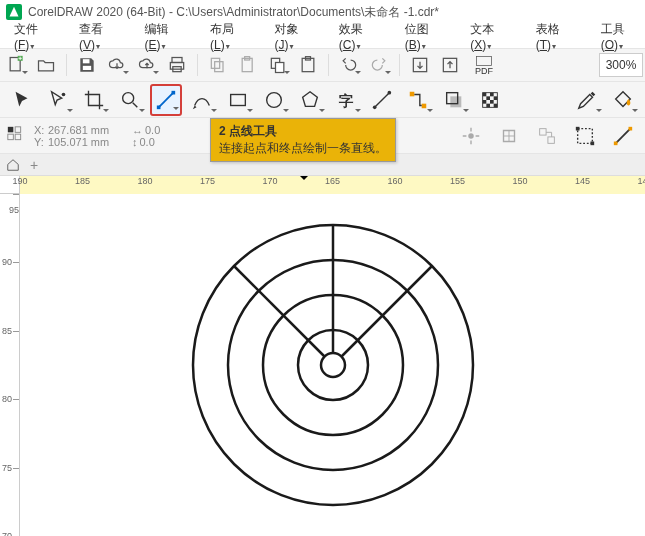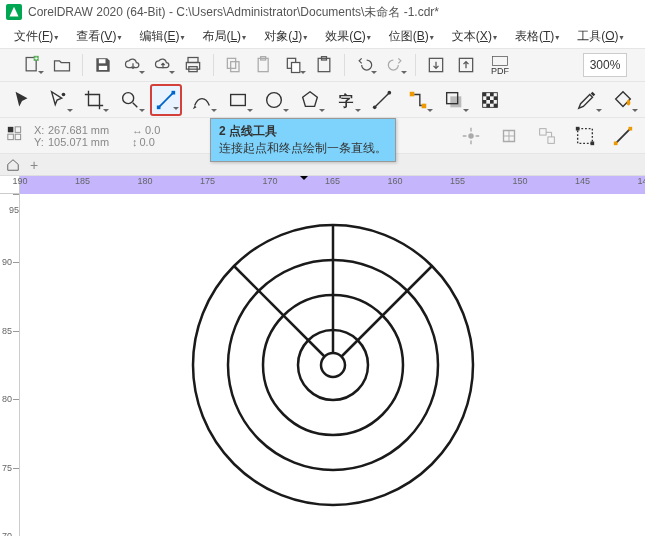--- a/index.html
+++ b/index.html
@@ -1,52 +1,52 @@
 <!DOCTYPE html>
 <html><head>
 <meta charset="utf-8">
 <style>
   * { box-sizing: border-box; margin: 0; padding: 0; }
   body { font-family: "Microsoft YaHei", Arial, sans-serif; font-size: 12px; background: #fff; width: 645px; height: 536px; overflow: hidden; color: #333; }
   .titlebar { height: 24px; background: #fff; display: flex; align-items: center; padding: 0 6px; gap: 6px; }
   .app-icon { width: 16px; height: 16px; background: #00a651; border-radius: 2px; display: flex; align-items: center; justify-content: center; }
   .app-icon svg { width: 12px; height: 12px; }
   .title-text { font-size: 12px; color: #555; }
-  .menubar { height: 24px; display: flex; align-items: center; padding: 0 6px; gap: 2px; background: #fff; }
+  .menubar { height: 24px; display: flex; align-items: center; padding: 0 6px; gap: 20px; background: #fff; }
   .menu-item { padding: 3px 8px; cursor: pointer; position: relative; }
   .menu-item u { text-decoration: underline; }
   .menu-drop { font-size: 8px; margin-left: 1px; color: #555; }
-  .toolbar { height: 34px; background: #f5f5f5; border-top: 1px solid #e5e5e5; border-bottom: 1px solid #e5e5e5; display: flex; align-items: center; padding: 0 18px; gap: 2px; }
+  .toolbar { height: 34px; background: #f5f5f5; border-top: 1px solid #e5e5e5; border-bottom: 1px solid #e5e5e5; display: flex; align-items: center; padding: 0 2px; gap: 2px; }
   .tbtn { width: 28px; height: 28px; display: flex; align-items: center; justify-content: center; cursor: pointer; border-radius: 2px; position: relative; }
   .tbtn.drop::after { content: ""; position: absolute; bottom: 2px; right: 2px; border: 3px solid transparent; border-top-color: #666; }
   .tbtn svg { width: 20px; height: 20px; }
   .sep { width: 1px; height: 22px; background: #ddd; margin: 0 4px; }
   .zoom-box { width: 44px; height: 24px; border: 1px solid #ccc; background: #fff; display: flex; align-items: center; justify-content: center; font-size: 12px; margin-left: auto; }
   .toolbox { height: 36px; background: #f5f5f5; border-bottom: 1px solid #e5e5e5; display: flex; align-items: center; padding: 0 6px; gap: 4px; }
   .tool { width: 32px; height: 32px; display: flex; align-items: center; justify-content: center; cursor: pointer; border-radius: 3px; position: relative; }
   .tool.selected { border: 2px solid #d43f3a; background: #e8f3ff; }
   .tool svg { width: 22px; height: 22px; }
   .tool.drop::after { content: ""; position: absolute; bottom: 1px; right: 1px; border: 3px solid transparent; border-top-color: #666; }
   .propbar { height: 36px; background: #f5f5f5; border-bottom: 1px solid #e5e5e5; display: flex; align-items: center; padding: 0 6px; gap: 6px; position: relative; }
   .coord-icon { width: 22px; height: 22px; }
   .coord-group { display: flex; flex-direction: column; gap: 0; }
   .coord-row { display: flex; align-items: center; gap: 2px; font-size: 11px; color: #888; }
   .coord-row .lbl { width: 12px; }
   .coord-row .val { width: 70px; text-align: left; }
   .dim-group { display: flex; flex-direction: column; gap: 0; margin-left: 8px; }
   .dim-row { display: flex; align-items: center; gap: 2px; font-size: 11px; color: #888; }
   .dim-row .val { width: 22px; text-align: left; }
-  .tooltip { position: absolute; left: 210px; top: 0px; background: #7dd3fc; border: 1px solid #999; padding: 4px 8px; font-size: 12px; z-index: 50; box-shadow: 1px 1px 3px rgba(0,0,0,.2); }
+  .tooltip { position: absolute; left: 210px; top: 0px; background: #eab308; border: 1px solid #999; padding: 4px 8px; font-size: 12px; z-index: 50; box-shadow: 1px 1px 3px rgba(0,0,0,.2); }
   .tooltip .tt-title { font-weight: bold; }
   .tabbar { height: 22px; background: #eee; border-bottom: 1px solid #ddd; display: flex; align-items: center; padding: 0 4px; gap: 2px; }
   .tab-home { width: 18px; height: 18px; display: flex; align-items: center; justify-content: center; color: #555; cursor: pointer; }
   .tab { height: 20px; background: #fff; border: 1px solid #ccc; border-bottom: none; padding: 2px 10px; font-size: 12px; cursor: pointer; display: flex; align-items: center; }
   .tab-add { width: 20px; height: 18px; display: flex; align-items: center; justify-content: center; color: #888; cursor: pointer; font-size: 14px; }
   .workspace { position: relative; height: 360px; background: #fff; display: flex; }
-  .ruler-h { position: absolute; top: 0; left: 20px; right: 0; height: 34px; background: #c4b5fd; border-bottom: 1px solid #ccc; }
+  .ruler-h { position: absolute; top: 0; left: 20px; right: 0; height: 34px; background: #fef9c3; border-bottom: 1px solid #ccc; }
   .ruler-v { position: absolute; top: 18px; left: 0; width: 20px; bottom: 0; background: #fff; border-right: 1px solid #ccc; }
   .ruler-corner { position: absolute; top: 0; left: 0; width: 20px; height: 18px; background: #fff; border-right: 1px solid #ccc; border-bottom: 1px solid #ccc; }
   .ruler-tick { position: absolute; background: #999; }
   .rh-major { width: 1px; height: 6px; bottom: 0; }
   .rh-minor { width: 1px; height: 3px; bottom: 0; }
   .rh-label { position: absolute; top: 0; font-size: 9px; color: #666; transform: translateX(-50%); }
   .rv-major { height: 1px; width: 6px; right: 0; }
   .rv-label { position: absolute; left: 2px; font-size: 9px; color: #666; transform: translateY(-50%); }
   .ruler-marker-h { position: absolute; top: 0; width: 0; height: 0; border: 4px solid transparent; border-top-color: #000; transform: translateX(-4px); }
   .canvas { position: absolute; top: 18px; left: 20px; right: 0; bottom: 0; background: #fff; overflow: hidden; }

